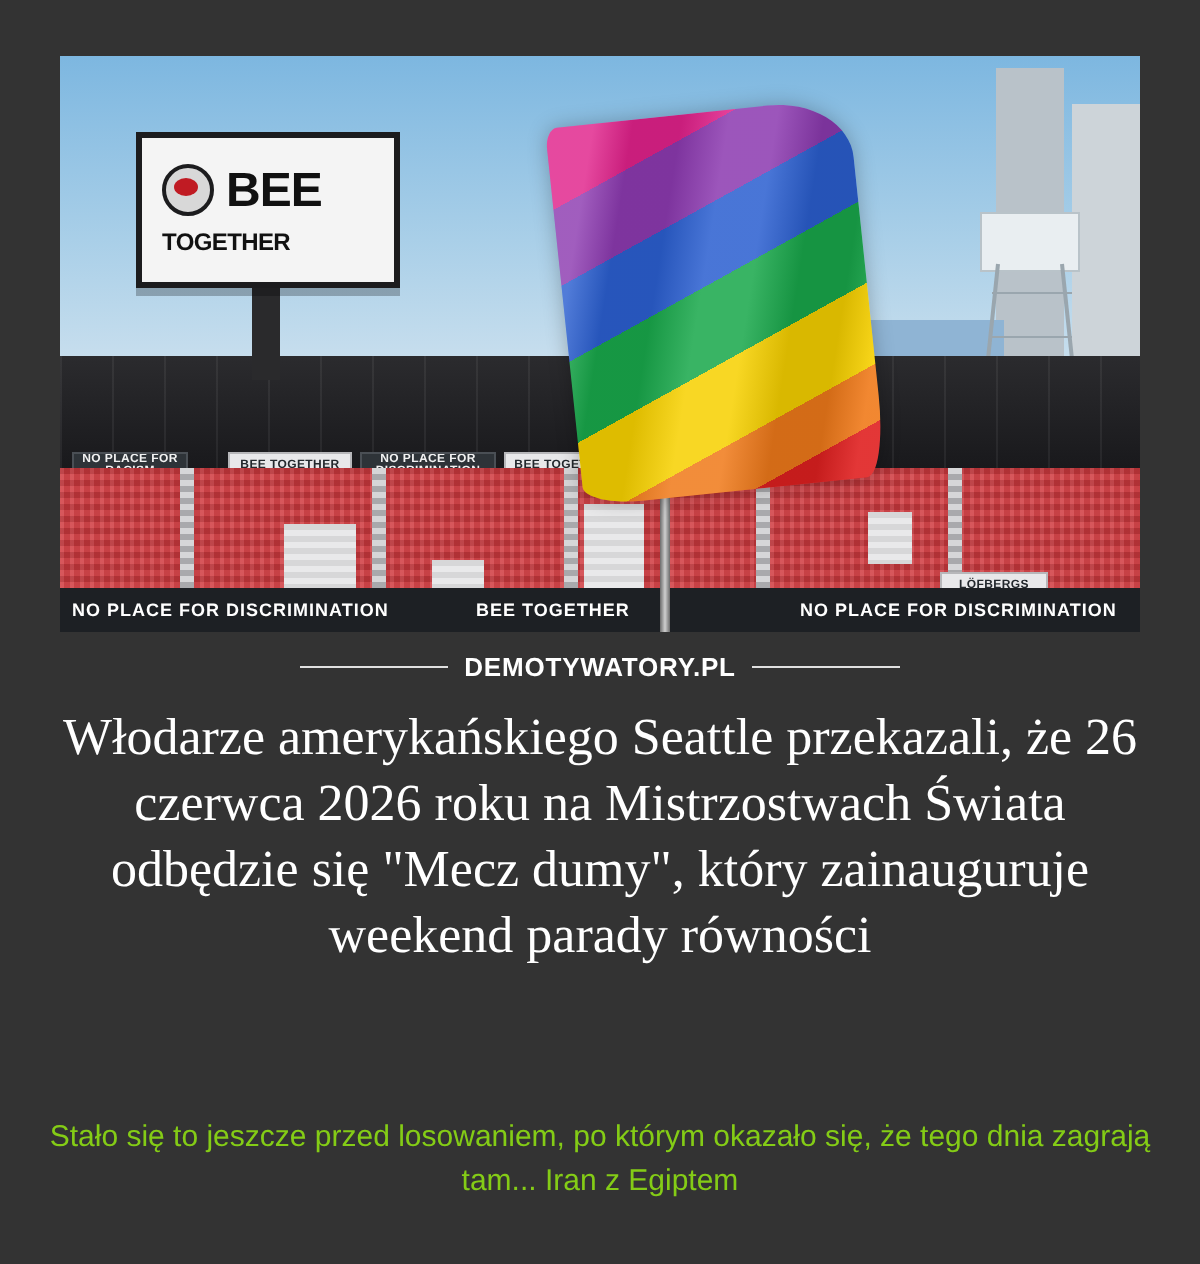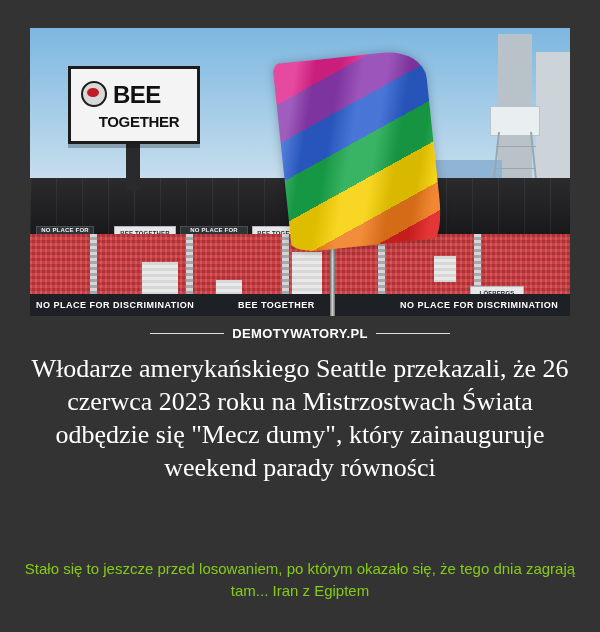--- a/index.html
+++ b/index.html
@@ -154,23 +154,22 @@
   .screen .logo:before{
     content:""; position:absolute; left:4px; top:5px; width:12px; height:9px;
     border-radius:50%; background:#c01b23;
   }
   .screen .bee {
     font-family:"Liberation Sans", sans-serif;
     font-weight:bold; font-size:24px; color:#111; letter-spacing:-.5px;
   }
   .screen .tog {
     font-family:"Liberation Sans", sans-serif;
-    font-weight:bold; font-size:15px; color:#111; letter-spacing:-.3px;
+    font-weight:bold; font-size:12px; color:#111; letter-spacing:-.3px;
     margin-top:4px;
-    text-align:center;
   }
   .screen-stem{
     position:absolute; left:96px; top:116px; width:14px; height:46px; background:#2a2a2c;
   }
 
   
   .flagwrap{
     position:absolute; left:252px; top:28px; width:152px; height:190px;
     transform: rotate(-6deg);
   }
@@ -315,16 +314,16 @@
 
     </div>
   </div>
 
   <div class="wm">
     <div class="line l"></div>
     <div class="label">DEMOTYWATORY.PL</div>
     <div class="line r"></div>
   </div>
 
-  <div class="title">Włodarze amerykańskiego Seattle przekazali, że 26 czerwca 2023 roku na Mistrzostwach Świata odbędzie się "Mecz dumy", który zainauguruje weekend parady równości</div>
+  <div class="title">Włodarze amerykańskiego Seattle przekazali, że 26 czerwca 2026 roku na Mistrzostwach Świata odbędzie się "Mecz dumy", który zainauguruje weekend parady równości</div>
   <div class="subtitle">Stało się to jeszcze przed losowaniem, po którym okazało się, że tego dnia zagrają tam... Iran z Egiptem</div>
 
 </div>
 
 </body></html>

